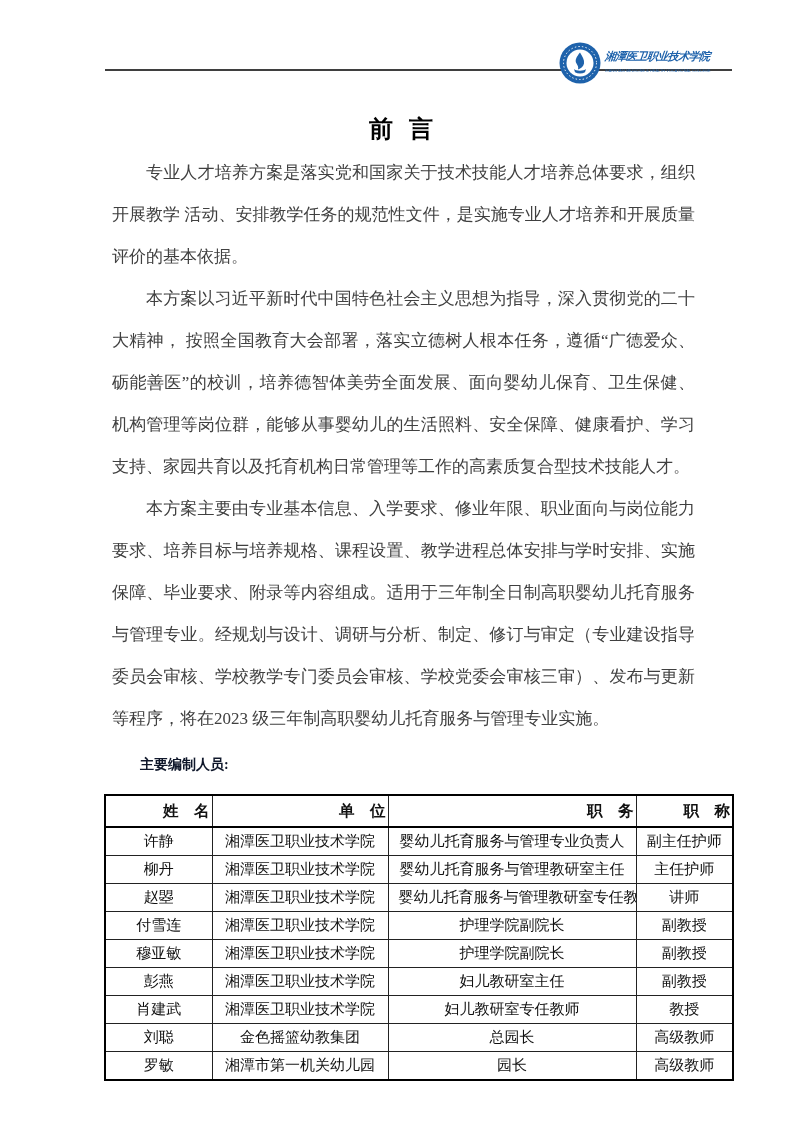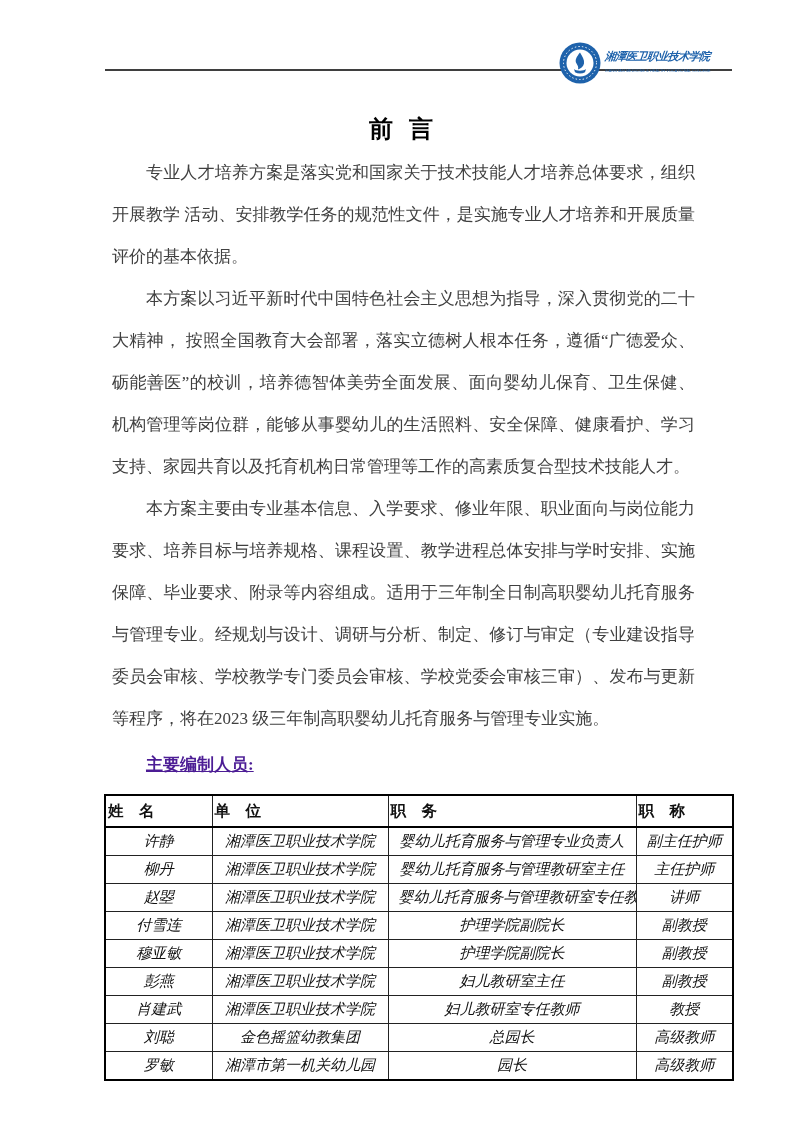--- a/index.html
+++ b/index.html
@@ -44,43 +44,43 @@
   }
   .para{
     margin:6px 0 0 0;
     font-size:17px;line-height:42px;
     text-align:justify;text-justify:inter-ideograph;
     text-indent:2em;color:#404040;
   }
   .para + .para{margin-top:0;}
   .section-heading{
     margin:12px 0 0 0;padding-left:2em;
-    font-size:17px;font-weight:bold;line-height:26px;color:#4c1d95;text-decoration:underline;
+    font-size:14px;font-weight:bold;line-height:26px;color:#0f172a;
   }
   
   .personnel-table{
     margin:16px 0 0 -8px;
     width:628px;table-layout:fixed;
     border-collapse:collapse;
     font-size:15px;color:#111;
   }
   .personnel-table col.c0{width:107px;}
   .personnel-table col.c1{width:176px;}
   .personnel-table col.c2{width:248px;}
   .personnel-table col.c3{width:97px;}
   .personnel-table{border:2px solid #000;}
   .personnel-table th{
     border:1px solid #222;border-bottom:2px solid #000;
     height:30px;font-size:15.5px;font-weight:bold;
-    text-align:left;padding:0 2px;
+    text-align:right;padding:0 2px;
   }
   .personnel-table td{
     border:1px solid #222;
     height:27px;text-align:center;padding:0 10px;
-    white-space:nowrap;overflow:hidden;font-style:italic;
+    white-space:nowrap;overflow:hidden;
   }
 </style>
 </head>
 <body>
 
 <div class="page">
 
   <div class="header-rule"></div>
 
   <div class="logo">

